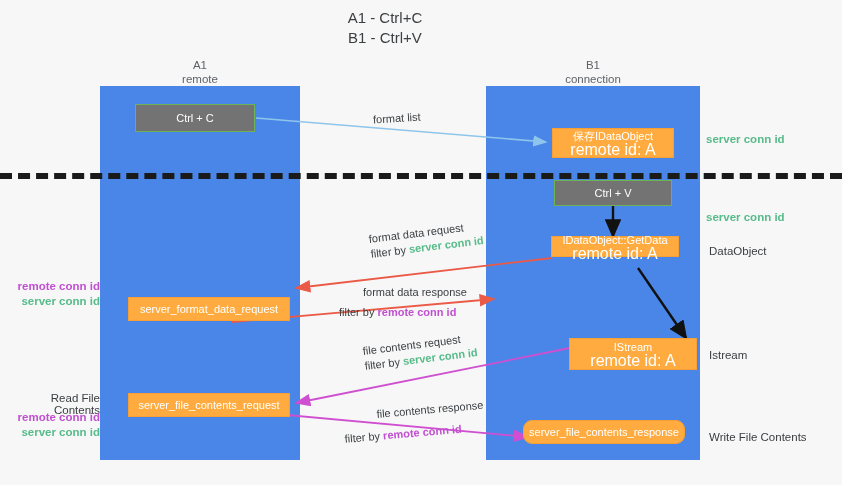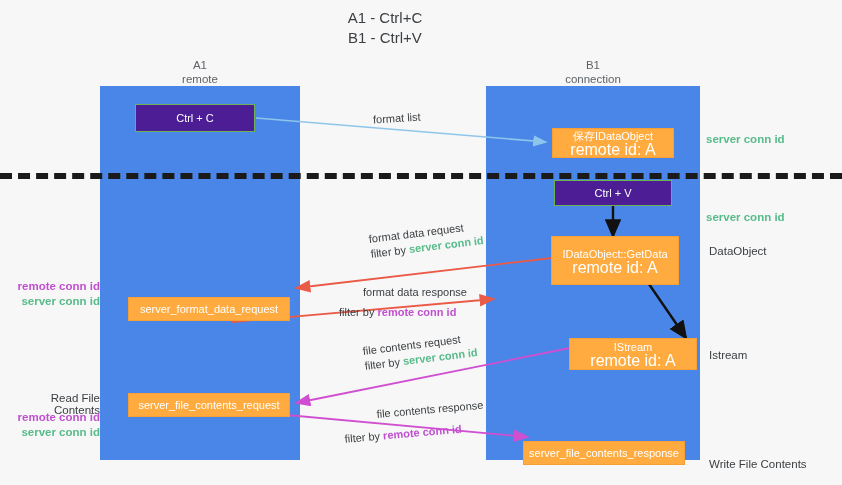--- a/index.html
+++ b/index.html
@@ -30,21 +30,21 @@
 
   
   .node{
     box-sizing:border-box;
     display:flex;flex-direction:column;
     align-items:center;justify-content:center;
     color:#ffffff;font-size:11px;line-height:13px;
     text-align:center;
     border:1px solid rgba(0,0,0,.12);
   }
-  .node.green{background:#4c1d95;border-color:#6bb354;}
+  .node.green{background:#737373;border-color:#6bb354;}
   .node.orange{background:#ffab40;border-color:#f59f34;}
   .node .l2{font-size:16px;}
 
   
   #divider{
     left:0;top:173px;width:842px;height:0;
     border-top:6px dashed #1a1a1a;
   }
 
   
@@ -123,52 +123,52 @@
 
   <div class="abs node orange" style="left:552px;top:128px;width:122px;height:30px;">
     <div>保存IDataObject</div>
     <div class="l2">remote id: A</div>
   </div>
 
   <div class="abs node green" style="left:554px;top:180px;width:118px;height:26px;">
     <div>Ctrl + V</div>
   </div>
 
-  <div class="abs node orange" style="left:551px;top:236px;width:128px;height:49px;">
+  <div class="abs node orange" style="left:551px;top:236px;width:128px;height:21px;">
     <div>IDataObject::GetData</div>
     <div class="l2">remote id: A</div>
   </div>
 
   <div class="abs node orange" style="left:569px;top:338px;width:128px;height:32px;">
     <div>IStream</div>
     <div class="l2">remote id: A</div>
   </div>
 
   <div class="abs node orange" style="left:128px;top:277px;width:162px;height:24px;margin-top:20px;">
     <div>server_format_data_request</div>
   </div>
 
 
   <div class="abs node orange" style="left:128px;top:393px;width:162px;height:24px;">
     <div>server_file_contents_request</div>
   </div>
 
-  <div class="abs node orange" style="left:523px;top:441px;width:162px;height:24px;">
+  <div class="abs node orange" style="left:523px;top:420px;width:162px;height:24px;border-radius:9px;">
     <div>server_file_contents_response</div>
   </div>
 
   <div class="abs side-note green-t" style="left:706px;top:132px;">server conn id</div>
 
   <div class="abs side-note green-t" style="left:706px;top:210px;">server conn id</div>
 
   <div class="abs right-label" style="left:709px;top:245px;">DataObject</div>
 
   <div class="abs right-label" style="left:709px;top:349px;">Istream</div>
 
-  <div class="abs right-label" style="left:709px;top:431px;margin-top:27px;">Write File Contents</div>
+  <div class="abs right-label" style="left:709px;top:431px;">Write File Contents</div>
 
   <div class="abs side-note" style="left:8px;top:279px;width:92px;text-align:right;">
     <div class="purple-t">remote conn id</div>
     <div class="green-t">server conn id</div>
   </div>
 
   <div class="abs right-label" style="left:8px;top:392px;width:92px;text-align:right;">Read File Contents</div>
 
   <div class="abs side-note" style="left:8px;top:410px;width:92px;text-align:right;">
     <div class="purple-t">remote conn id</div>

